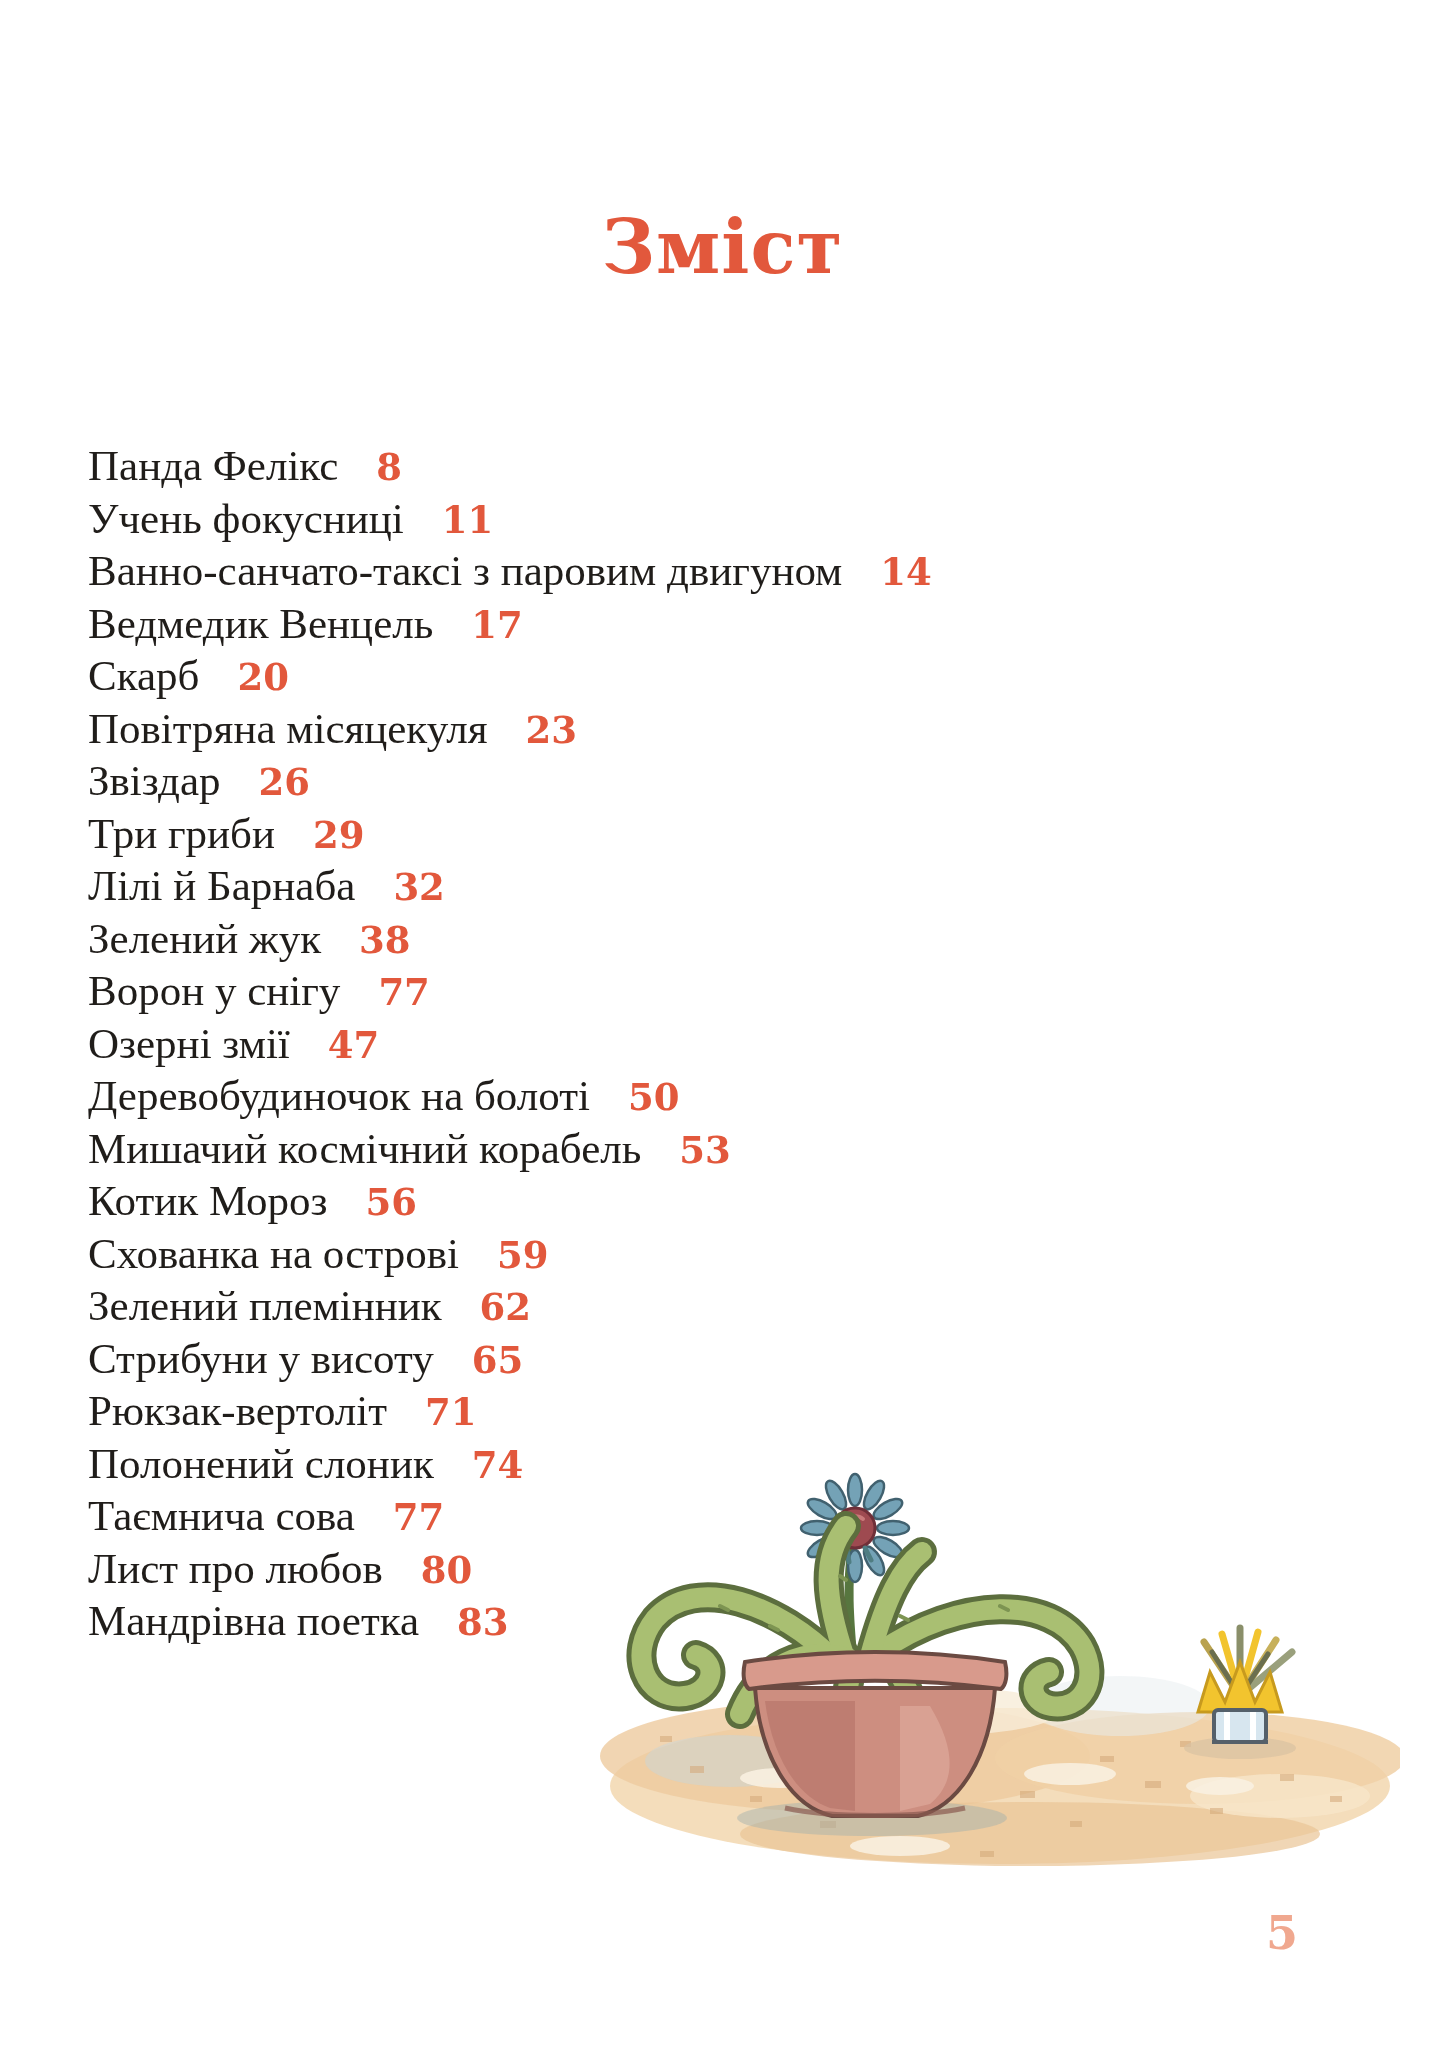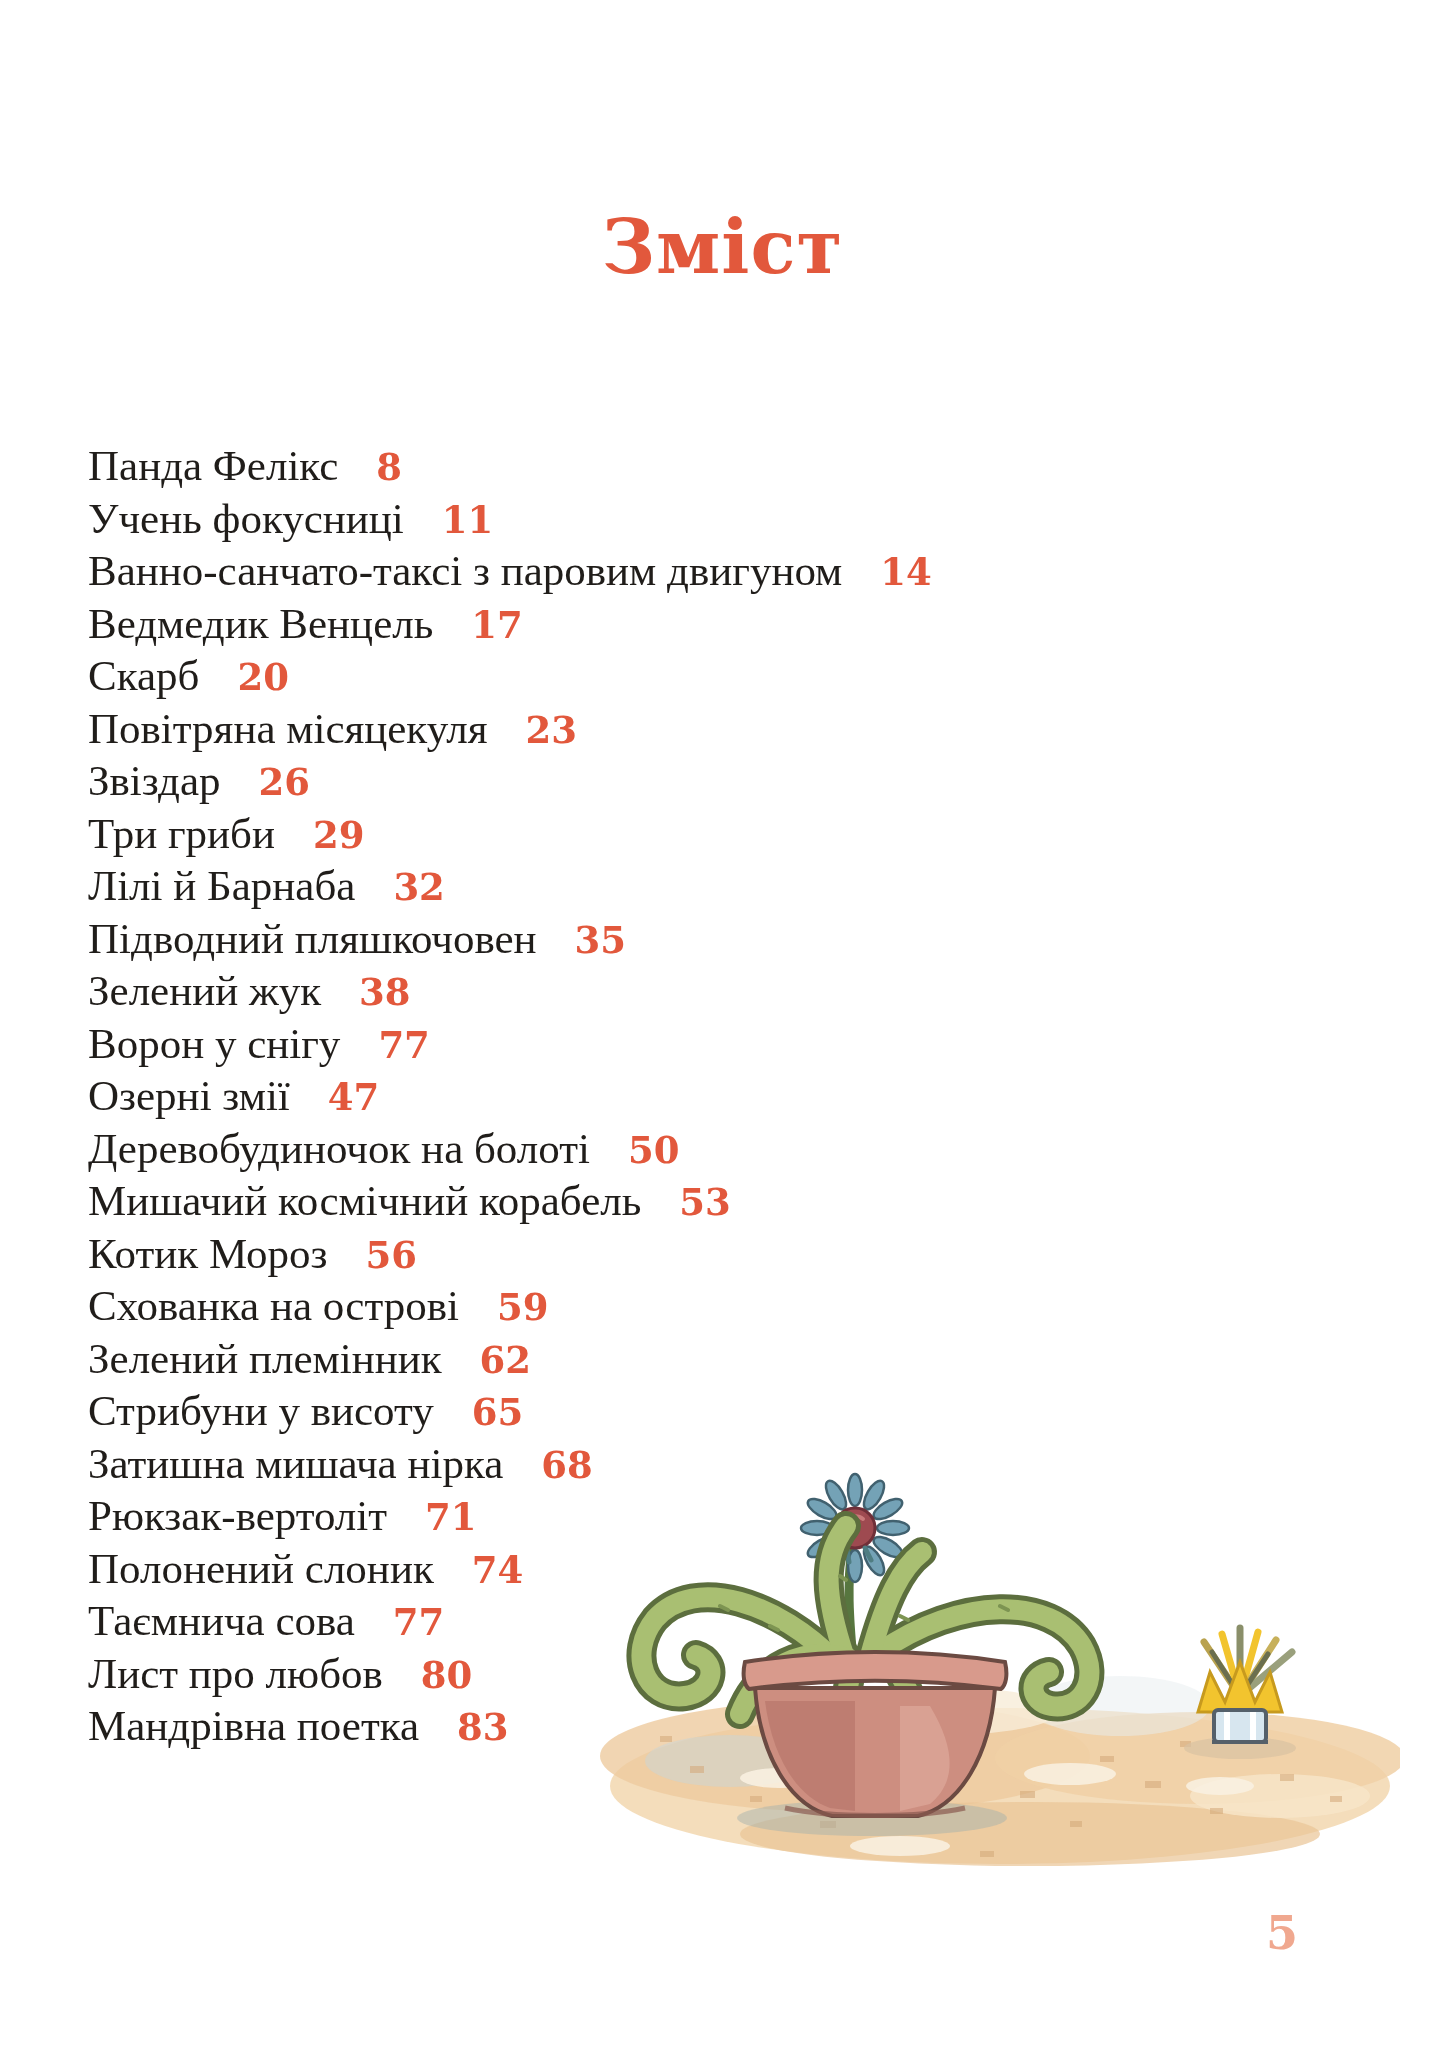--- a/index.html
+++ b/index.html
@@ -86,23 +86,20 @@
       <li class="toc-row">
       <span class="entry-title">Звіздар</span><span class="entry-page">26</span>
     </li>
       <li class="toc-row">
       <span class="entry-title">Три гриби</span><span class="entry-page">29</span>
     </li>
       <li class="toc-row">
       <span class="entry-title">Лілі й Барнаба</span><span class="entry-page">32</span>
     </li>
       <li class="toc-row">
-      <span class="entry-title">Підводний пляшкочовен</span><span class="entry-page">35</span>
-    </li>
-      <li class="toc-row">
       <span class="entry-title">Зелений жук</span><span class="entry-page">38</span>
     </li>
       <li class="toc-row">
       <span class="entry-title">Ворон у снігу</span><span class="entry-page">77</span>
     </li>
       <li class="toc-row">
       <span class="entry-title">Озерні змії</span><span class="entry-page">47</span>
     </li>
       <li class="toc-row">
       <span class="entry-title">Деревобудиночок на болоті</span><span class="entry-page">50</span>
@@ -114,23 +111,20 @@
       <span class="entry-title">Котик Мороз</span><span class="entry-page">56</span>
     </li>
       <li class="toc-row">
       <span class="entry-title">Схованка на острові</span><span class="entry-page">59</span>
     </li>
       <li class="toc-row">
       <span class="entry-title">Зелений племінник</span><span class="entry-page">62</span>
     </li>
       <li class="toc-row">
       <span class="entry-title">Стрибуни у висоту</span><span class="entry-page">65</span>
-    </li>
-      <li class="toc-row">
-      <span class="entry-title">Затишна мишача нірка</span><span class="entry-page">68</span>
     </li>
       <li class="toc-row">
       <span class="entry-title">Рюкзак-вертоліт</span><span class="entry-page">71</span>
     </li>
       <li class="toc-row">
       <span class="entry-title">Полонений слоник</span><span class="entry-page">74</span>
     </li>
       <li class="toc-row">
       <span class="entry-title">Таємнича сова</span><span class="entry-page">77</span>
     </li>

